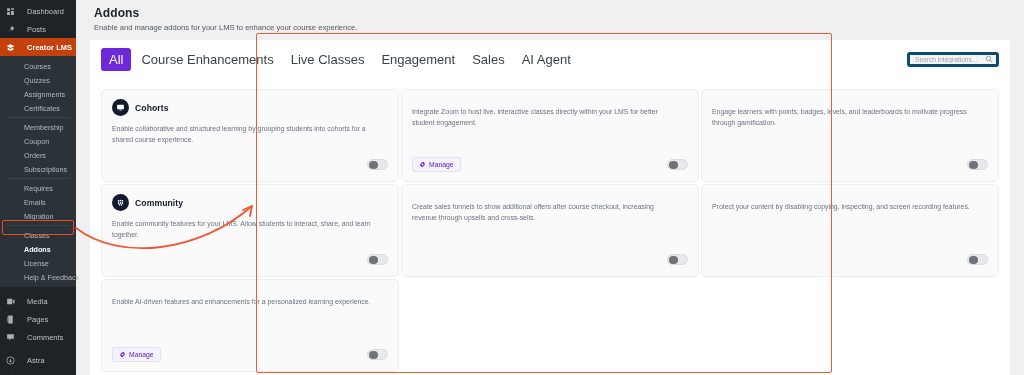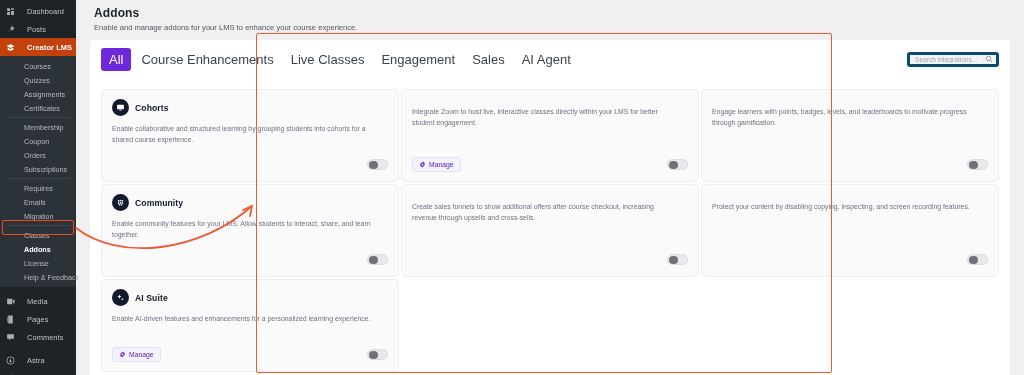--- a/index.html
+++ b/index.html
@@ -478,31 +478,20 @@
           <div class="card-desc">Protect your content by disabling copying, inspecting, and screen recording features.</div>
           <div class="card-foot">
             <div class="manage-spacer"></div>
             <div class="toggle">
                 <div class="knob"></div>
               </div>
           </div>
         </div>
 
         <div class="card">
-          <div class="card-head">
-            <div class="card-title-wrap">
-              <span class="card-icon">
-                <svg viewBox="0 0 16 16" fill="#ffffff">
-                    <path d="M6 2.6l1.1 2.6 2.6 1.1-2.6 1.1L6 10l-1.1-2.6L2.3 6.3l2.6-1.1z"></path>
-                    <path d="M11.3 8.4l.7 1.7 1.7.7-1.7.7-.7 1.7-.7-1.7-1.7-.7 1.7-.7z"></path>
-                  </svg>
-              </span>
-              <span class="card-title">AI Suite</span>
-            </div>
-          </div>
           <div class="card-desc">Enable AI-driven features and enhancements for a personalized learning experience.</div>
           <div class="card-foot">
             <div class="manage-btn">
               <svg viewBox="0 0 16 16" fill="#6d28d9">
                   <path d="M8 1l1.3 1.6 2-.5.4 2 1.8 1-1 1.9 1 1.9-1.8 1-.4 2-2-.5L8 15l-1.3-1.6-2 .5-.4-2-1.8-1 1-1.9-1-1.9 1.8-1 .4-2 2 .5z"></path>
                   <circle cx="8" cy="8" r="2.1" fill="#f4f2fd"></circle>
                 </svg>
               <span>Manage</span>
             </div>
             <div class="toggle">

